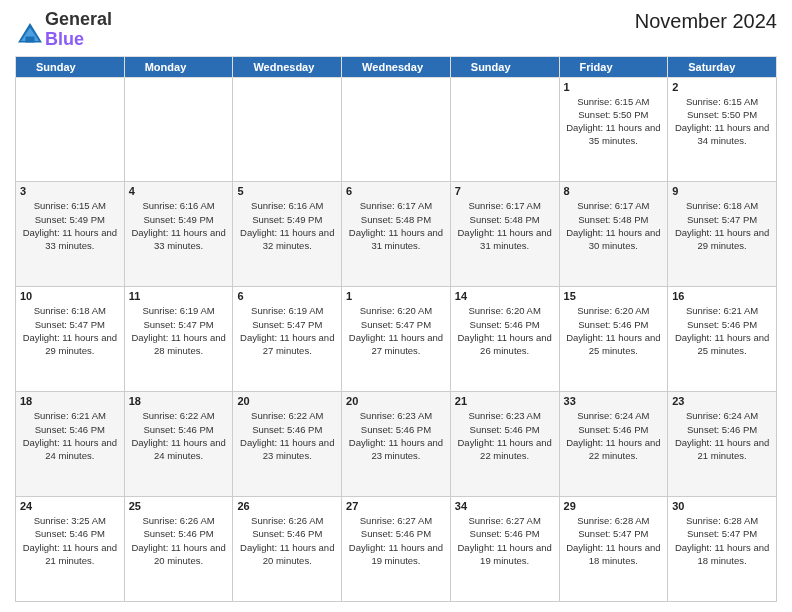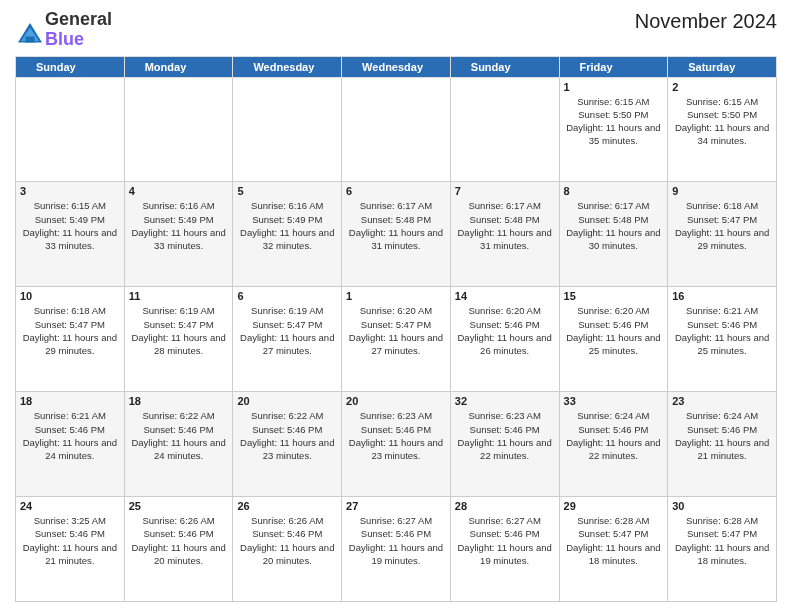--- a/index.html
+++ b/index.html
@@ -255,21 +255,21 @@
 Sunset: 5:46 PM
 Daylight: 11 hours and 23 minutes.</div>
           </td>
           <td class="alt-row">
             <span class="day-num">20</span>
             <div class="day-info" style="white-space: pre-line;">Sunrise: 6:23 AM
 Sunset: 5:46 PM
 Daylight: 11 hours and 23 minutes.</div>
           </td>
           <td class="alt-row">
-            <span class="day-num">32</span>
+            <span class="day-num">21</span>
             <div class="day-info" style="white-space: pre-line;">Sunrise: 6:23 AM
 Sunset: 5:46 PM
 Daylight: 11 hours and 22 minutes.</div>
           </td>
           <td class="alt-row">
             <span class="day-num">33</span>
             <div class="day-info" style="white-space: pre-line;">Sunrise: 6:24 AM
 Sunset: 5:46 PM
 Daylight: 11 hours and 22 minutes.</div>
           </td>
@@ -299,21 +299,21 @@
 Sunset: 5:46 PM
 Daylight: 11 hours and 20 minutes.</div>
           </td>
           <td>
             <span class="day-num">27</span>
             <div class="day-info" style="white-space: pre-line;">Sunrise: 6:27 AM
 Sunset: 5:46 PM
 Daylight: 11 hours and 19 minutes.</div>
           </td>
           <td>
-            <span class="day-num">28</span>
+            <span class="day-num">34</span>
             <div class="day-info" style="white-space: pre-line;">Sunrise: 6:27 AM
 Sunset: 5:46 PM
 Daylight: 11 hours and 19 minutes.</div>
           </td>
           <td>
             <span class="day-num">29</span>
             <div class="day-info" style="white-space: pre-line;">Sunrise: 6:28 AM
 Sunset: 5:47 PM
 Daylight: 11 hours and 18 minutes.</div>
           </td>

